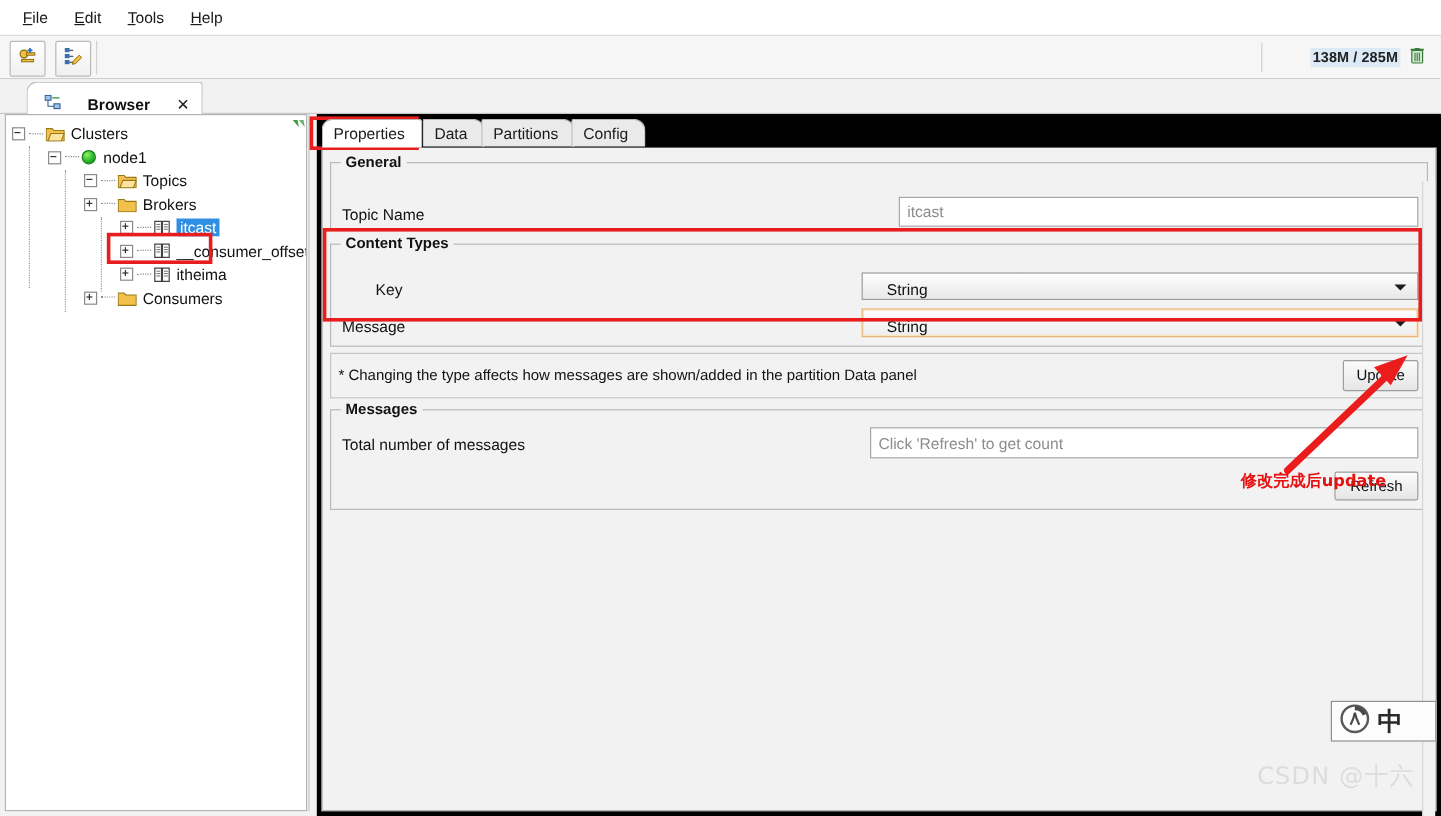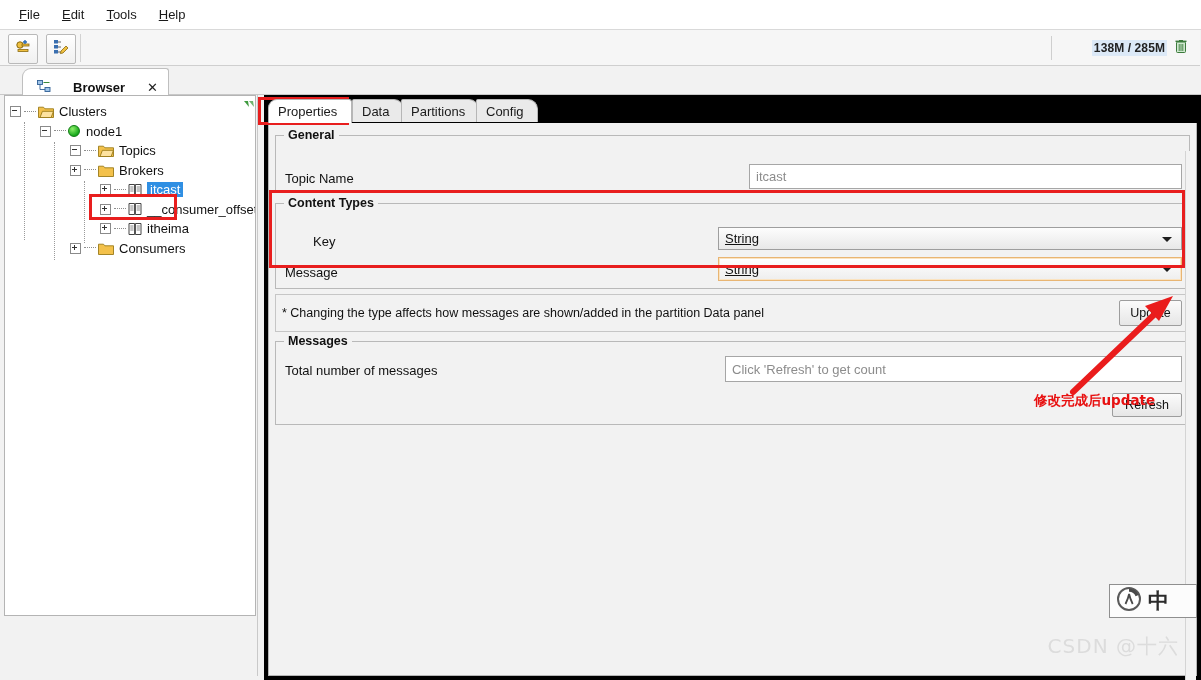--- a/index.html
+++ b/index.html
@@ -90,21 +90,21 @@
     border-top-right-radius: 3px;
     display: flex; align-items: center; gap: 22px;
     box-sizing: border-box;
   }
   .browser-tab .lbl { font-size: 13px; font-weight: bold; color: #111; }
   .browser-tab .cls { font-size: 13px; color: #222; font-weight: normal; }
 
   
   .treepanel {
     position: absolute; left: 4px; top: 95px;
-    width: 252px; height: 521px;
+    width: 252px; height: 581px;
     background: #ffffff;
     border: 1px solid #b4b4b4;
     box-sizing: border-box;
     overflow: hidden;
   }
   .tree {
     position: absolute; left: 0; top: 6px;
     width: 100%;
   }
   .trow {
@@ -237,23 +237,23 @@
     display: flex; align-items: center;
     padding-left: 6px;
     font-size: 13px;
     color: #8c8c8c;
   }
   .combo {
     position: absolute;
     background: linear-gradient(#fdfdfd, #e8e8e8);
     border: 1px solid #9e9e9e;
     box-sizing: border-box;
-    display: flex; align-items: center;
-    padding-left: 6px;
-    font-size: 13px; color: #111; text-decoration: underline;
+    display: flex; align-items: flex-end;
+    padding-left: 20px;
+    font-size: 13px; color: #111;
   }
   .combo.focused {
     border: 1px solid #e8b573;
     box-shadow: inset 0 0 0 1px #fbe3c0;
     background: linear-gradient(#ffffff, #eeeeee);
   }
   .combo .caret {
     position: absolute; right: 9px; top: 50%;
     margin-top: -2px;
     width: 0; height: 0;

